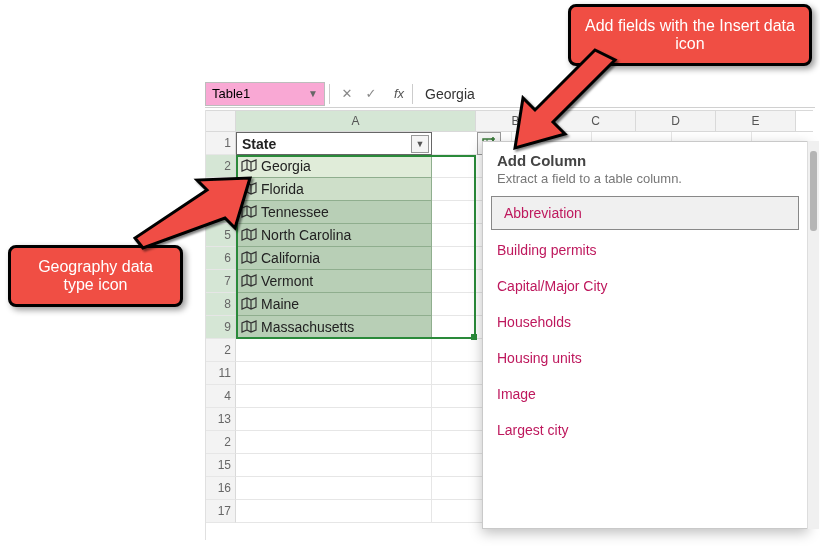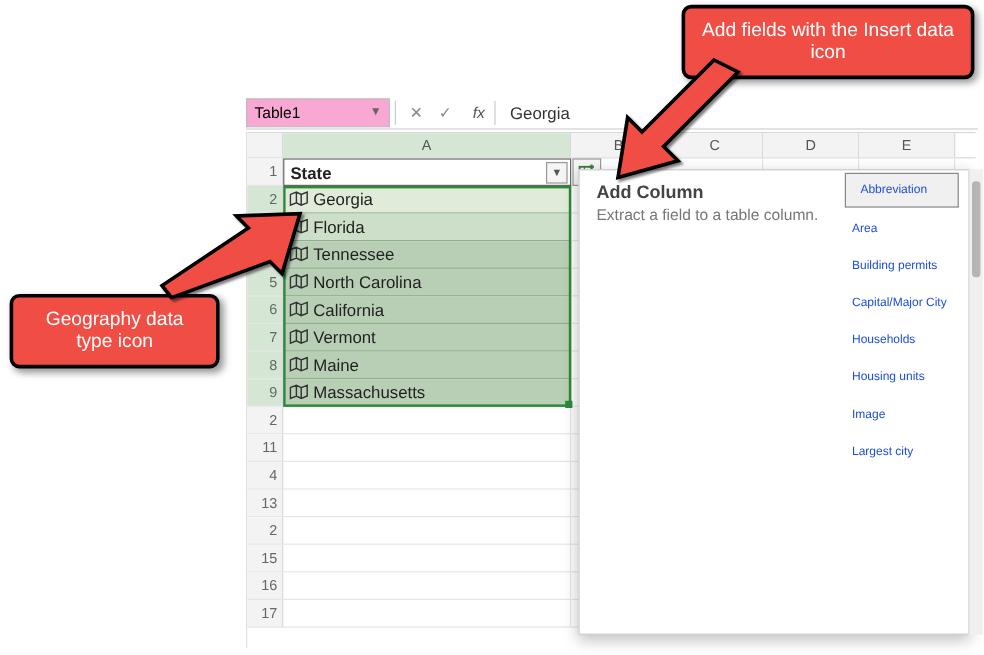--- a/index.html
+++ b/index.html
@@ -65,21 +65,21 @@
     display:flex; align-items:center; justify-content:flex-end; padding-right:4px;
     font-size:12px; color:#666; background:#f3f3f3;
   }
   .rownum.sel { background:#d5e6d5; }
   .cells { flex:1; position:relative;}
   .row { display:flex; height:23px; }
   .cell {
     border-right:1px solid #e6e6e6; border-bottom:1px solid #e6e6e6;
     display:flex; align-items:center; padding:0 5px; font-size:14px; color:#222;
   }
-  .cell.A { width:240px; }
+  .cell.A { width:196px; }
   .cell.B,.cell.C,.cell.D,.cell.E { width:80px; }
 
   .header-row .cell.A {
     background:#fff; border:1px solid #666; font-weight:bold; position:relative;
   }
   .header-row .cell.A .filter-btn {
     position:absolute; right:2px; top:2px; width:18px;height:18px;
     border:1px solid #999; background:#f5f5f5; display:flex; align-items:center; justify-content:center;
     font-size:9px; color:#555;
   }
@@ -110,28 +110,28 @@
     position:absolute; top:0px; left:241px; width:24px; height:23px;
     border:1px solid #999; background:#f5f5f5;
     display:flex; align-items:center; justify-content:center;
   }
   .insert-data-btn svg { width:16px;height:16px;}
 
   
   .add-col-panel {
     position:absolute; top:141px; left:482px; width:326px; height:388px;
     background:#fff; border:1px solid #c9c9c9; box-shadow:0 4px 12px rgba(0,0,0,0.25);
-    display:flex; flex-direction:row;
+    display:flex; flex-direction:column;
   }
   .panel-head { padding:10px 14px 8px; }
   .panel-title { font-weight:600; font-size:15px; color:#444;}
   .panel-sub { font-size:13px; color:#777; margin-top:2px;}
   .panel-list { flex:1; overflow:hidden;}
   .panel-item {
-    padding:10px 14px; font-size:10px; color:#1d4ed8; cursor:pointer;
+    padding:10px 14px; font-size:14px; color:#be185d; cursor:pointer;
   }
   .panel-item.hover { border:1px solid #888; background:#f0f0f0; margin:2px 8px; padding:8px 12px;}
 
   .scrollbar-track {
     position:absolute; top:141px; left:807px; width:12px; height:388px;
     background:#f0f0f0; border-left:1px solid #ddd;
   }
   .scrollbar-thumb {
     position:absolute; top:10px; left:2px; width:7px; height:80px; background:#b5b5b5; border-radius:3px;
   }
@@ -382,21 +382,20 @@
 
 <div class="sheet-row2-B">Sta</div>
 
 <div class="add-col-panel">
   <div class="panel-head">
     <div class="panel-title">Add Column</div>
     <div class="panel-sub">Extract a field to a table column.</div>
   </div>
   <div class="panel-list">
     <div class="panel-item hover">Abbreviation</div>
-    <div class="panel-item">Area</div>
     <div class="panel-item">Building permits</div>
     <div class="panel-item">Capital/Major City</div>
     <div class="panel-item">Households</div>
     <div class="panel-item">Housing units</div>
     <div class="panel-item">Image</div>
     <div class="panel-item">Largest city</div>
   </div>
 </div>
 <div class="scrollbar-track">
   <div class="scrollbar-thumb"></div>

